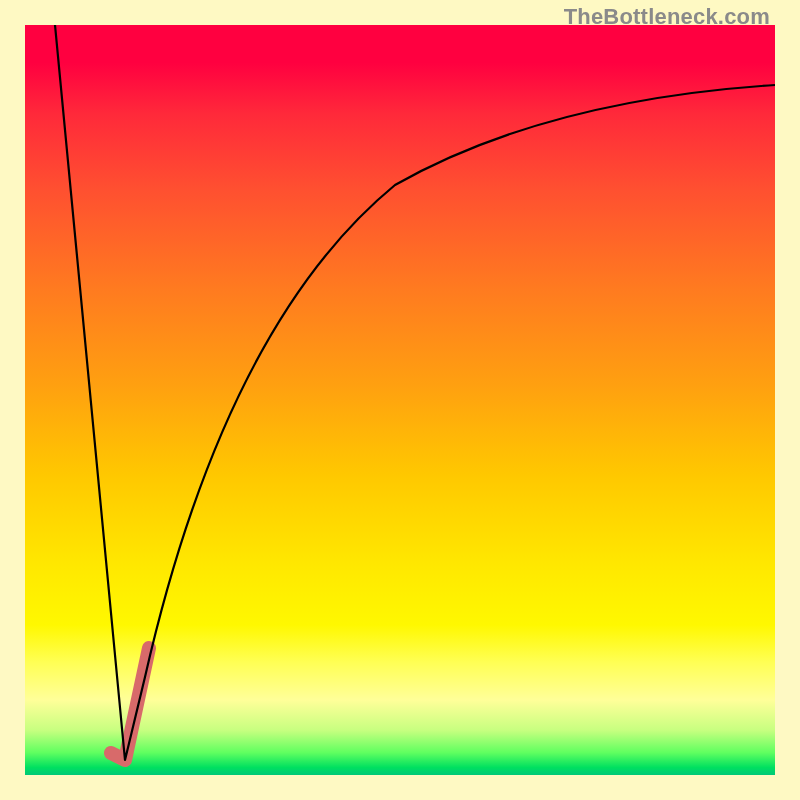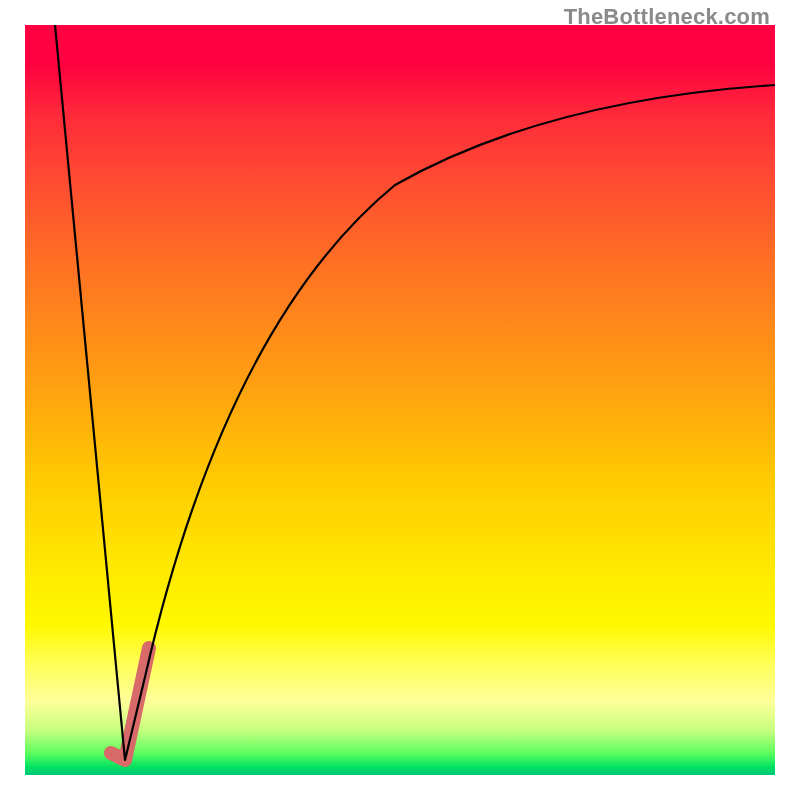--- a/index.html
+++ b/index.html
@@ -9,21 +9,21 @@
     height: 800px;
     background: #000;
     overflow: hidden;
   }
   .frame {
     position: absolute;
     left: 0;
     top: 0;
     width: 800px;
     height: 800px;
-    background: #ffffff;
+    background: #fef9c3;
   }
   .plot {
     position: absolute;
     left: 25px;
     top: 25px;
     width: 750px;
     height: 750px;
     overflow: hidden;
   }
   .gradient {

